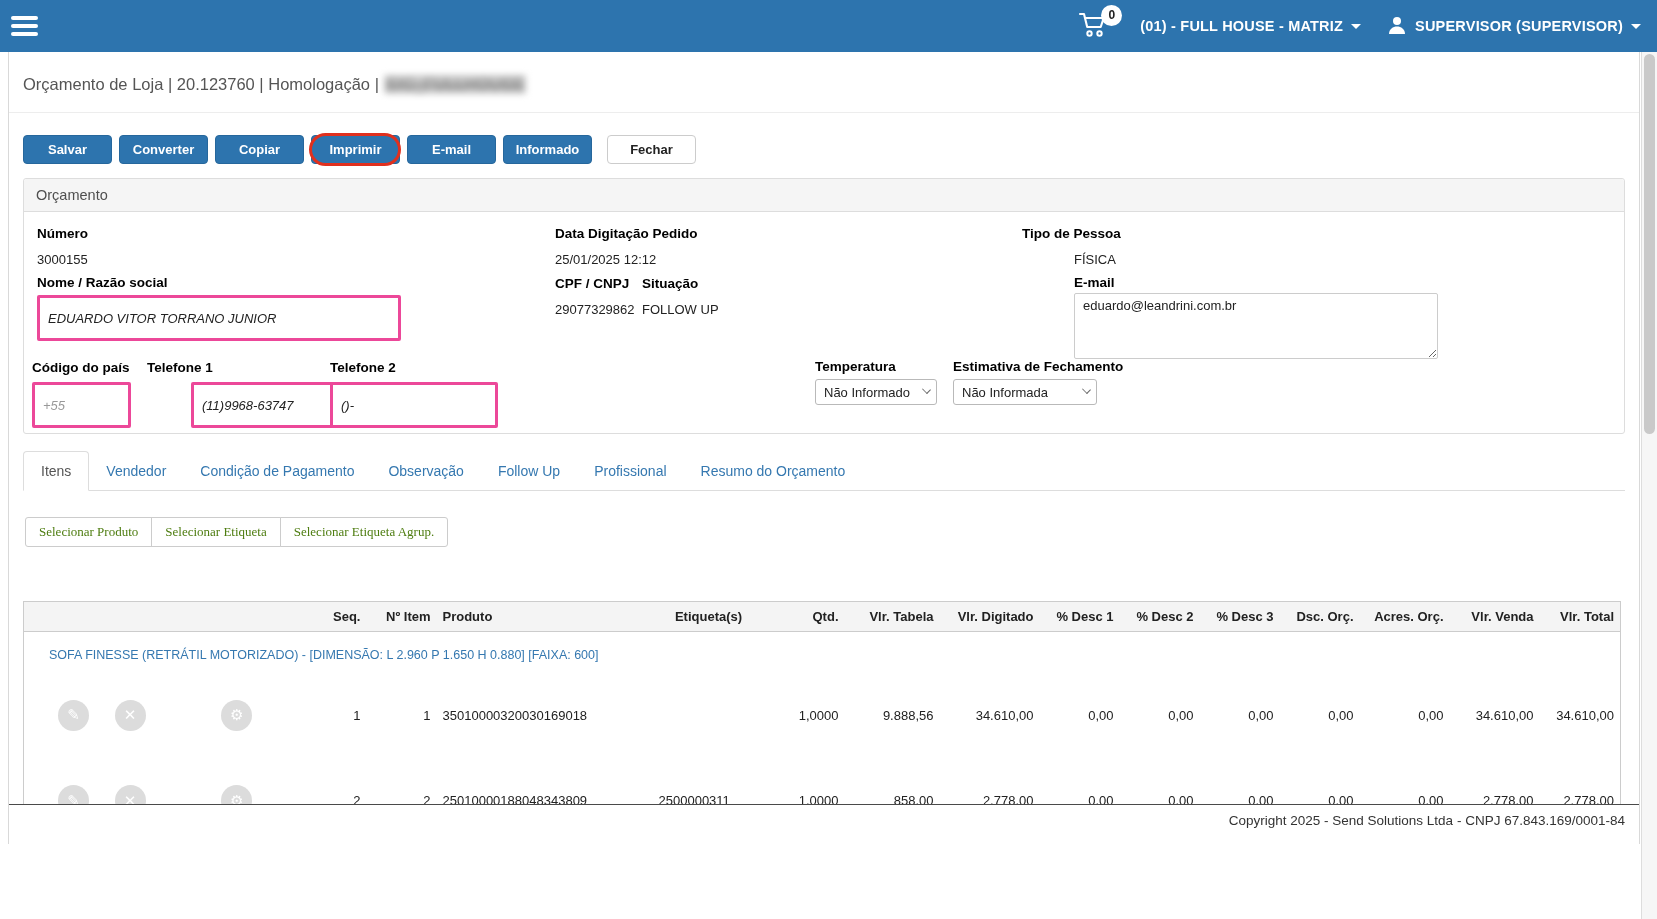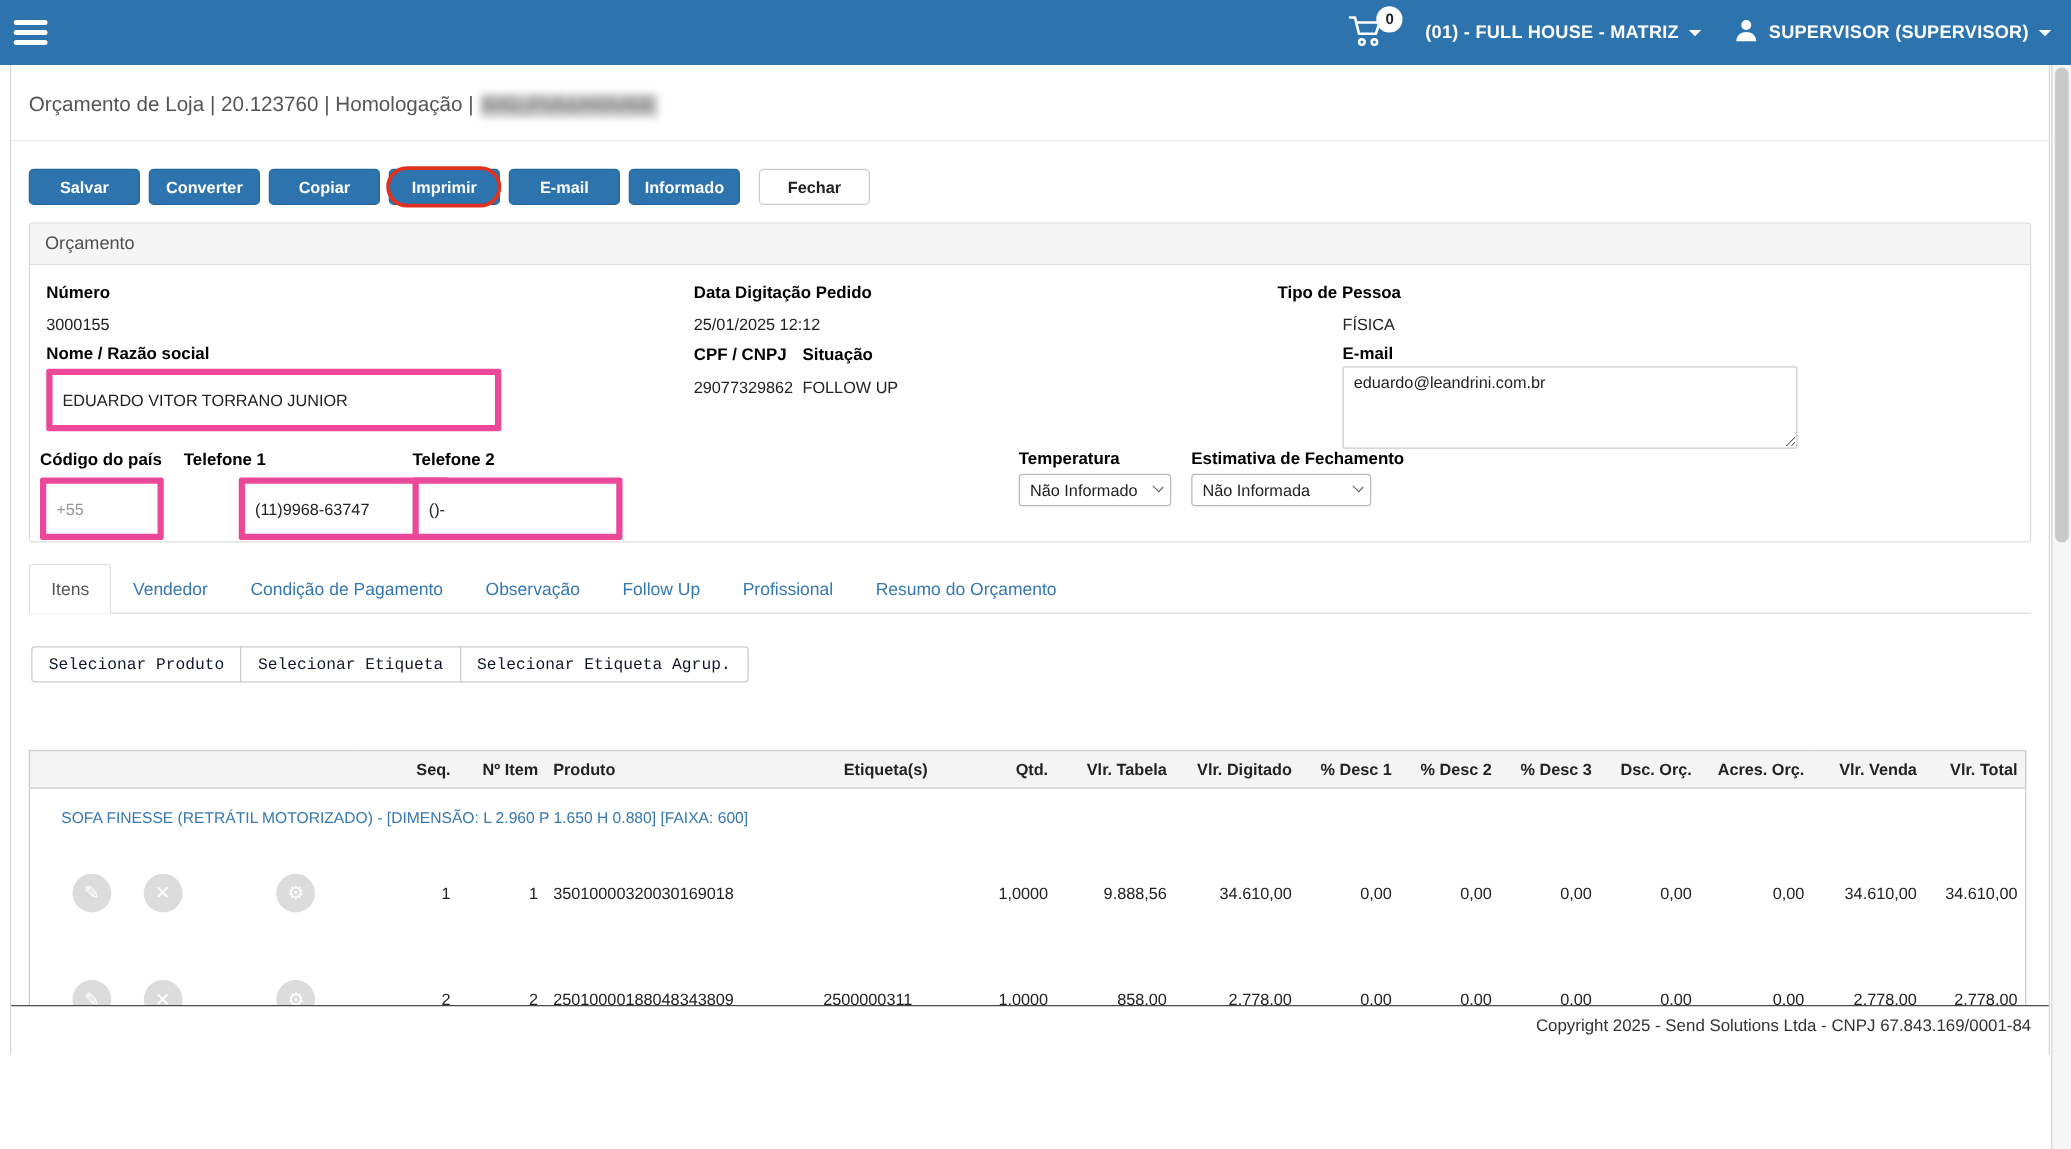--- a/index.html
+++ b/index.html
@@ -37,41 +37,41 @@
   .red-annotation { position:absolute; left:-2px; top:-2px; width:92px; height:33px;
     border:3px solid #e0301e; border-radius:17px; pointer-events:none; }
 
   
   .panel { border:1px solid #ddd; border-radius:3px; }
   .panel-header { background:#f5f5f5; border-bottom:1px solid #ddd; padding:8px 12px;
     font-size:14.5px; color:#4f4f4f; border-radius:3px 3px 0 0; }
   .panel-body { position:relative; height:221px; }
   .lbl { position:absolute; font-weight:bold; font-size:13.5px; color:#000000; white-space:nowrap; }
   .val { position:absolute; font-size:13px; color:#222; white-space:nowrap; }
-  .inp { position:absolute; border:5px solid #ec4899; border-radius:2px; height:27px; padding:20px 8px;
-    font-family:"Liberation Sans",sans-serif; font-size:13px; color:#222; background:#fff; }
+  .inp { position:absolute; border:3px solid #ec4899; border-radius:2px; height:27px; padding:20px 8px;
+    font-family:"Liberation Sans",sans-serif; font-size:13px; color:#222; background:#fff;font-style:italic; }
   .inp.ghost { color:#999; }
   .txtarea { position:absolute; border:1px solid #ccc; border-radius:2px; padding:4px 8px;
     font-family:"Liberation Sans",sans-serif; font-size:13px; color:#222; resize:both; }
   .sel-wrap { position:absolute; }
   .sel-wrap select { appearance:none; -webkit-appearance:none; border:1px solid #b9b9b9; border-radius:3px;
     background:#fff; font-family:"Liberation Sans",sans-serif; font-size:13px; color:#222;
     height:26px; padding:2px 22px 2px 8px; width:100%; }
   .sel-chev { position:absolute; right:7px; top:7px; width:7px; height:7px; pointer-events:none;
     border-right:1.5px solid #666; border-bottom:1.5px solid #666; transform:rotate(45deg) scaleY(.8); }
 
   
   .tabs { display:flex; align-items:flex-end; border-bottom:1px solid #ddd; margin-top:14px; height:43px; }
   .tab { padding:11px 17px; font-size:14px; color:#3578b0; cursor:pointer; white-space:nowrap; }
   .tab.active { background:#fff; color:#555; border:1px solid #ddd; border-bottom:1px solid #fff;
     border-radius:4px 4px 0 0; margin-bottom:-1px; }
 
   
   .selector-row { margin:26px 0 0 2px; display:flex; }
-  .sel-btn { background:#fff; border:1px solid #ccc; color:#0f172a; font-family:Liberation Mono, monospace;
+  .sel-btn { background:#fff; border:1px solid #ccc; color:#4d7c0f; font-family:Liberation Serif, serif;
     font-size:13px; padding:6px 13px; cursor:pointer; margin-left:-1px; }
   .sel-btn:first-child { border-radius:3px 0 0 3px; margin-left:0; }
   .sel-btn:last-child { border-radius:0 3px 3px 0; }
 
   
   .items-table { margin-top:54px; border:1px solid #ccc; border-collapse:collapse; width:1597px; table-layout:fixed; }
   .items-table th { background:#f4f4f4; border-bottom:1px solid #ccc; font-size:13px; font-weight:bold;
     color:#222; padding:7px 6px; text-align:right; white-space:nowrap; }
   .items-table th.al { text-align:left; }
   .items-table th.ac { text-align:center; }

